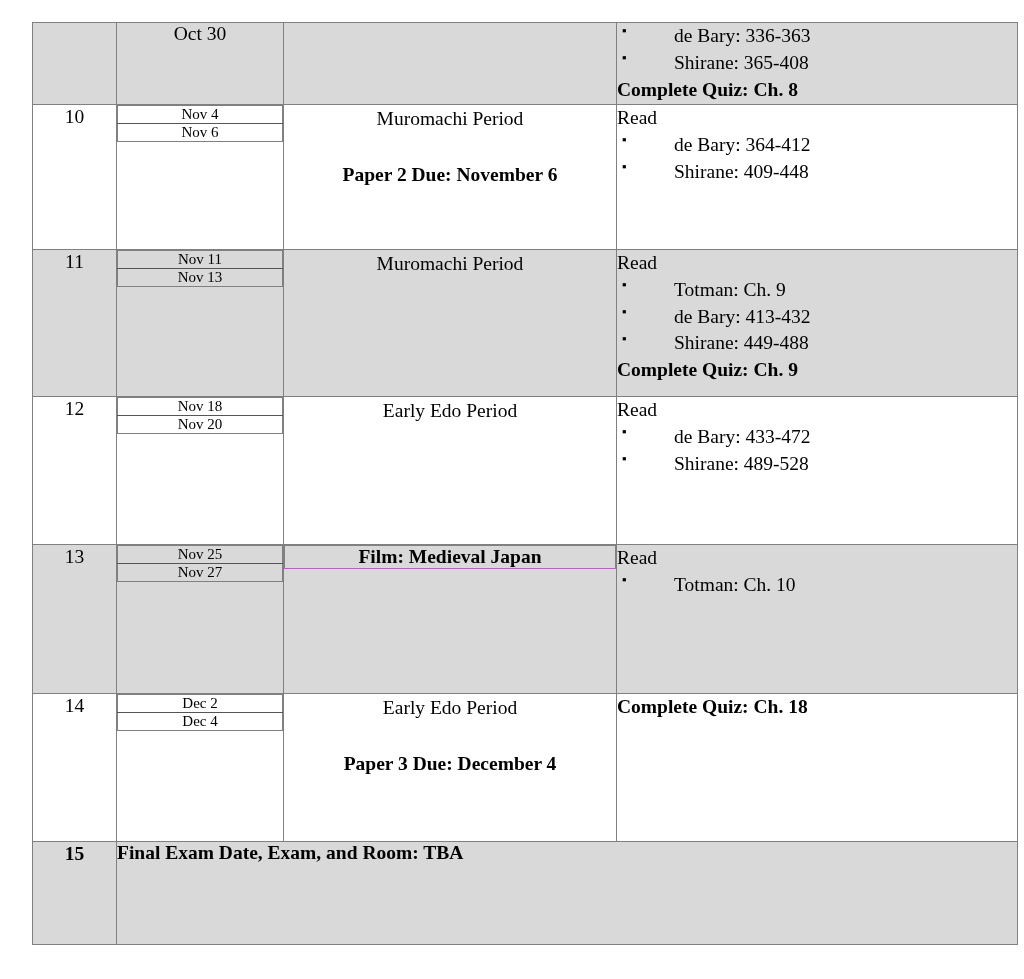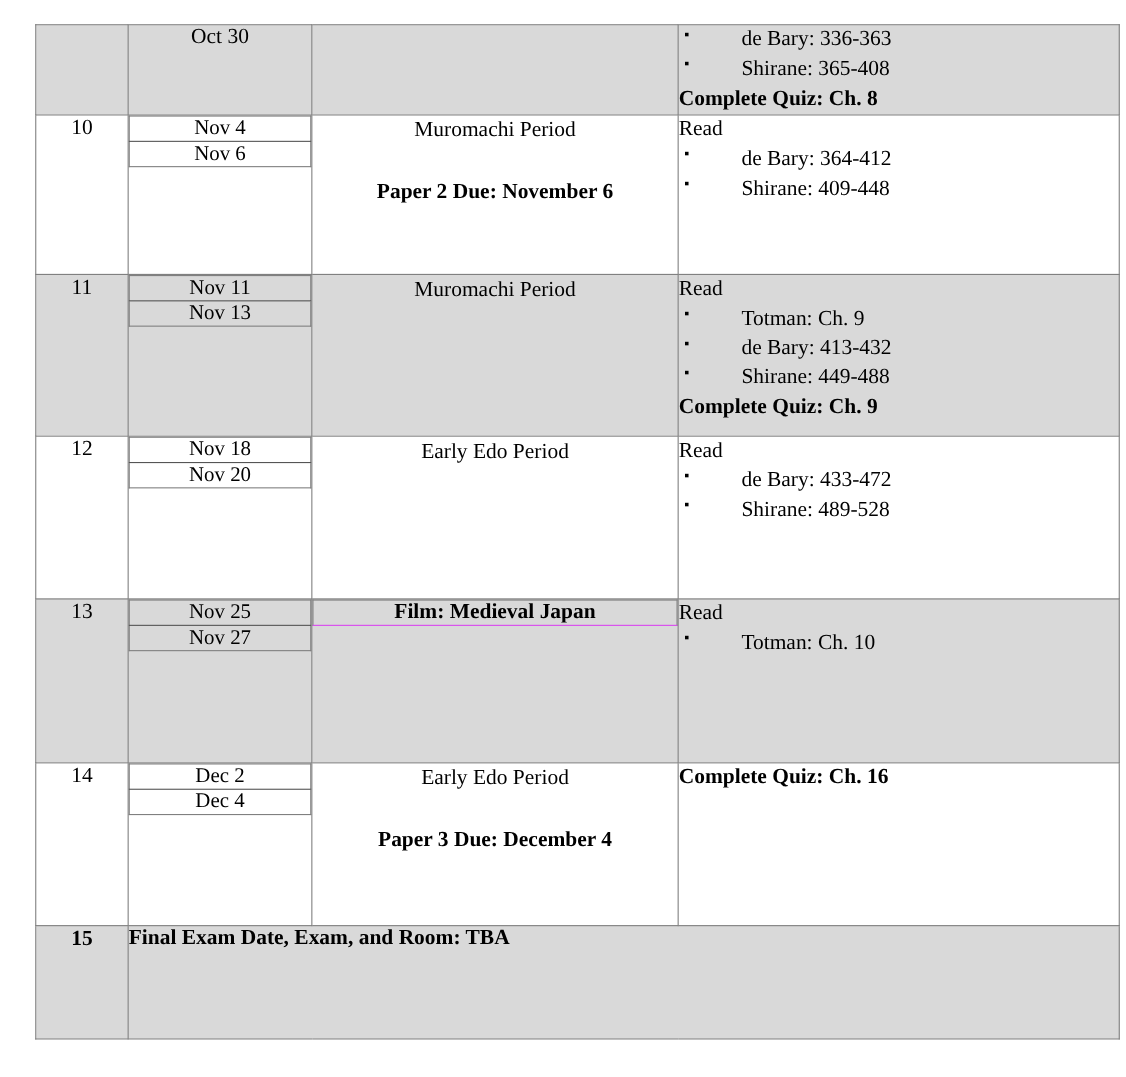--- a/index.html
+++ b/index.html
@@ -65,21 +65,21 @@
     width: 100%;
     height: 100%;
     border-collapse: collapse;
     table-layout: fixed;
   }
   .date-stack td {
     border: none;
     text-align: center;
     vertical-align: middle;
     height: 50%;
-    font-size: 19px;
+    font-size: 15px;
     padding: 0;
   }
   .date-stack td.divider { border-bottom: 1.5px solid #555555; }
 
   .date-single {
     text-align: center;
     vertical-align: middle;
   }
 
   
@@ -313,21 +313,21 @@
                 </tr>
           </tbody>
             </table>
         </td>
         <td class="topic-cell bot-heavy vsep-r">
           <span class="line">Early Edo Period</span>
           <span class="line spacer"></span>
           <span class="line bold">Paper 3 Due: December 4</span>
         </td>
         <td class="read-cell bot-heavy">
-          <span class="read-foot">Complete Quiz: Ch. 16</span>
+          <span class="read-foot">Complete Quiz: Ch. 18</span>
         </td>
       </tr>
 
       <tr class="shaded">
         <td class="week-cell" style="height:102px;font-weight:bold;">
           <span>15</span>
         </td>
         <td class="final-cell vsep-l" colspan="3">
           <span>Final Exam Date, Exam, and Room: TBA</span>
         </td>

